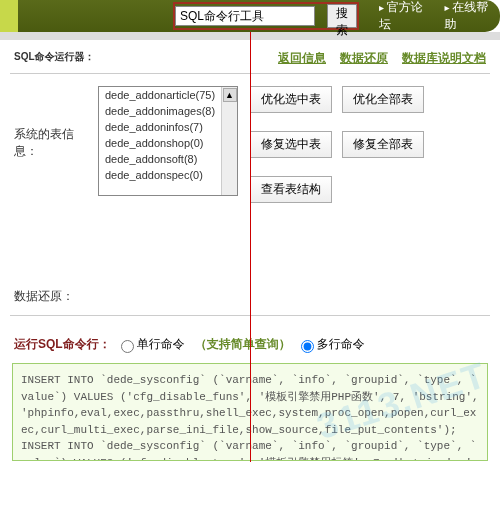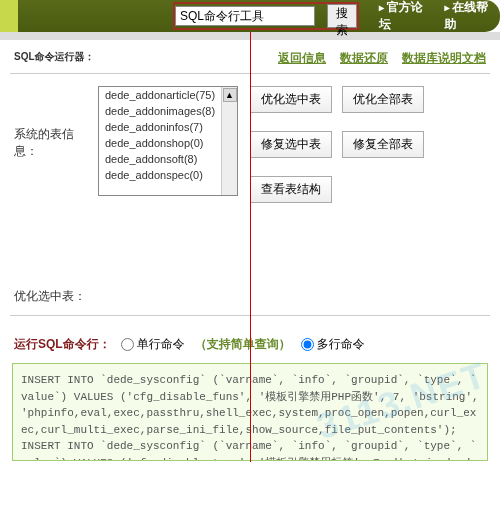--- a/index.html
+++ b/index.html
@@ -2,21 +2,21 @@
 <html><head>
 <meta charset="utf-8">
 <style>
 * { box-sizing: border-box; margin: 0; padding: 0; }
 body { font-family: Arial, "Microsoft YaHei", sans-serif; font-size: 12px; background: #fff; width: 500px; }
 .topbar { background: linear-gradient(#5a6a1a, #4a5a0f); height: 32px; display: flex; align-items: center; padding: 0 8px; position: relative; border-radius: 15px; }
 .yellow-tab { position: absolute; left: 0; top: 0; width: 18px; height: 32px; background: #c7d84a; }
 .search-area { margin-left: 165px; display: flex; align-items: center; border: 2px solid #a03020; }
 .search-input { width: 140px; height: 20px; padding: 2px 4px; border: 1px solid #888; font-size: 12px; background: #fff; }
 .search-btn { height: 24px; background: #eee; border: 1px solid #888; padding: 0 8px; font-size: 12px; cursor: pointer; margin-left: 12px; }
-.top-links { margin-left: 20px; color: #fff; display: flex; gap: 18px; font-weight: bold; }
+.top-links { margin-left: 20px; color: #fff; display: flex; gap: 18px; }
 .top-links a { color: #fff; text-decoration: none; cursor: pointer; }
 .top-links a::before { content: "▸ "; font-size: 10px; }
 .gray-strip { background: #ddd; height: 8px; }
 .header-row { display: flex; justify-content: space-between; padding: 10px 14px 6px; }
 .header-left { font-weight: bold; font-size: 10px; color: #333; }
 .header-right { display: flex; gap: 14px; }
 .header-right a { color: #668a28; text-decoration: underline; cursor: pointer; font-weight: bold; }
 .divider { border-top: 1px solid #ccc; margin: 0 10px 12px; }
 .main-row { display: flex; padding: 0 14px; gap: 12px; }
 .label-col { width: 72px; padding-top: 40px; color: #333; }
@@ -25,21 +25,21 @@
 .list-box .item { padding: 2px 6px; font-size: 11px; color: #333; white-space: nowrap; }
 .scrollbar { position: absolute; right: 0; top: 0; width: 16px; height: 100%; background: #eee; border-left: 1px solid #ccc; }
 .scroll-btn { width: 14px; height: 14px; background: #ddd; border: 1px solid #aaa; margin: 1px auto; font-size: 9px; text-align: center; line-height: 12px; }
 .btn-col { flex: 1; display: flex; flex-direction: column; gap: 18px; }
 .btn-row { display: flex; gap: 10px; }
 .ui-btn { background: linear-gradient(#fff,#eee); border: 1px solid #aaa; padding: 4px 8px; font-size: 12px; cursor: pointer; min-width: 82px; text-align: center; }
 .return-row { padding: 85px 14px 10px; color: #333; }
 .redline { border-left: 1px solid #c00; position: absolute; left: 250px; top: 32px; height: 430px; pointer-events: none; }
 .sql-label-row { padding: 8px 14px 6px; display: flex; align-items: center; gap: 10px; }
 .sql-label-row .lbl { font-weight: bold; color: #7f1d1d; }
-.sql-label-row label { display: flex; align-items: center; gap: 3px; cursor: pointer; }
+.sql-label-row label { display: flex; align-items: flex-end; gap: 3px; cursor: pointer; }
 .sql-label-row .hint { color: #668a28; font-weight: bold; }
 .sql-box { margin: 4px 12px 10px; border: 1px solid #9fcf6f; background: #f5fcea; padding: 8px; height: 98px; font-family: "Courier New", monospace; font-size: 11px; color: #555; line-height: 1.5; word-break: break-all; overflow: hidden; resize: none; width: calc(100% - 24px); }
 .watermark { position: absolute; right: 10px; top: 380px; color: rgba(100,180,230,0.22); font-size: 36px; font-weight: bold; transform: rotate(-18deg); pointer-events: none; letter-spacing: 2px; font-family: Arial; }
 </style>
 </head>
 <body>
 
 
 
 <div class="topbar">
@@ -88,21 +88,21 @@
     <div class="btn-row">
       <button class="ui-btn">修复选中表</button>
       <button class="ui-btn">修复全部表</button>
     </div>
     <div class="btn-row">
       <button class="ui-btn">查看表结构</button>
     </div>
   </div>
 </div>
 
-<div class="return-row">优化选中表：</div>
+<div class="return-row">数据还原：</div>
 <div class="divider"></div>
 
 <div class="sql-label-row">
   <span class="lbl">运行SQL命令行：</span>
   <label>
     <input type="radio" name="m" style="">
     <span>单行命令</span>
   </label>
   <span class="hint">（支持简单查询）</span>
   <label>

